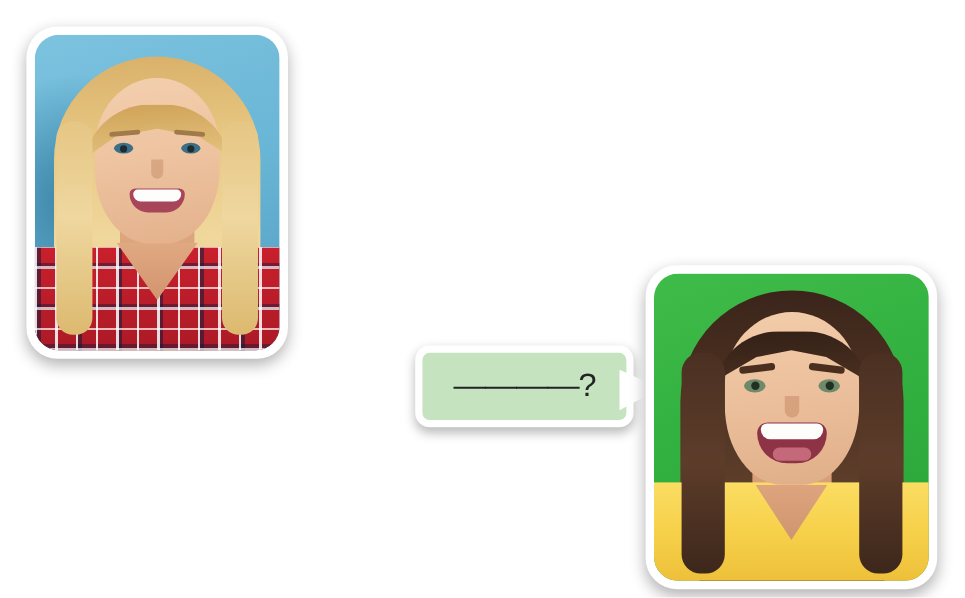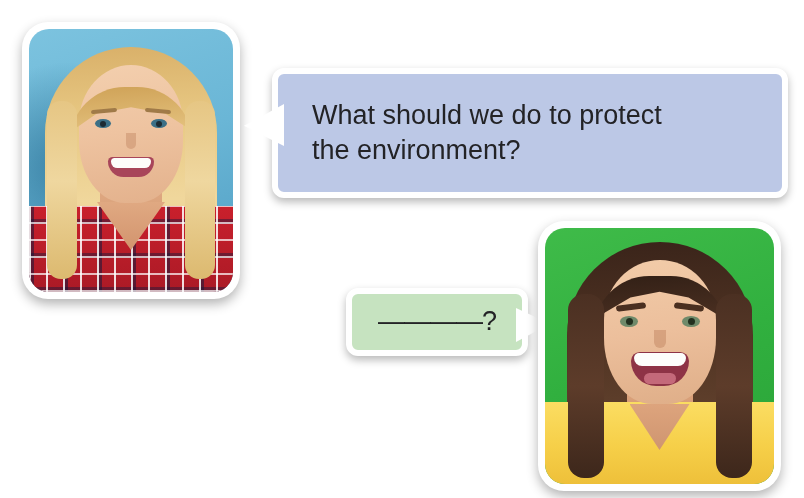--- a/index.html
+++ b/index.html
@@ -287,27 +287,20 @@
       <div class="eye1 r"></div>
       <div class="nose1"></div>
       <div class="mouth1">
         <div class="teeth1"></div>
       </div>
       <div class="hair1-strandL"></div>
       <div class="hair1-strandR"></div>
     </div>
   </div>
 
-  <div class="bubble" id="bubble-question">
-    <div class="tail-left">
-      <div class="tail-fill"></div>
-    </div>
-    <div class="bubble-text">What should we do to protect
-the environment?</div>
-  </div>
 
   <div class="bubble" id="bubble-answer">
     <div class="bubble-text">————?</div>
     <div class="tail-right">
       <div class="tail-fill"></div>
     </div>
   </div>
 
   <div class="photo-card" id="photo-brunette">
     <div class="photo-inner">

